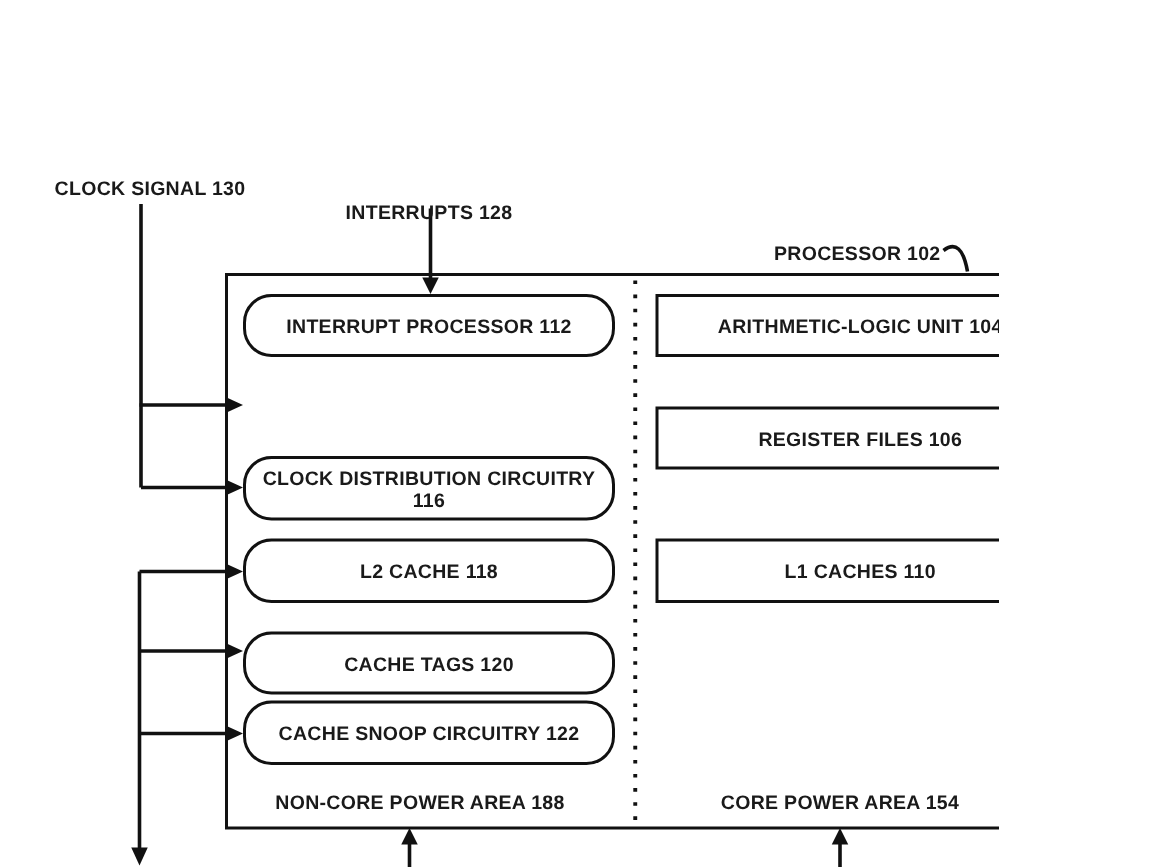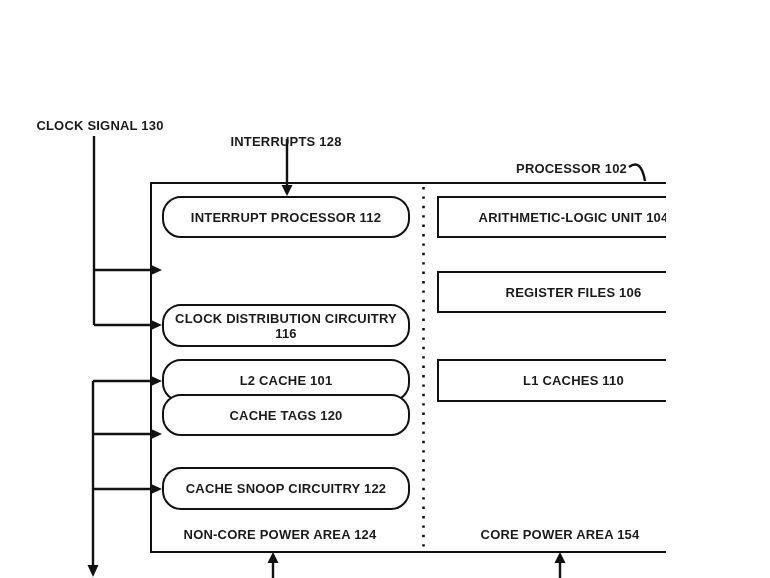--- a/index.html
+++ b/index.html
@@ -126,24 +126,24 @@
   </svg>
 
   <div class="fig-label" style="left:20px; top:118px; width:160px;">CLOCK SIGNAL 130</div>
   <div class="fig-label" style="left:206px; top:134px; width:160px;">INTERRUPTS 128</div>
   <div class="fig-label" style="left:495px; top:161px; width:132px; text-align:right;">PROCESSOR 102</div>
 
   <div class="big-box"></div>
 
   <div class="block col-left" style="top:196px;">INTERRUPT PROCESSOR 112</div>
   <div class="block col-left" style="top:304px; height:43px;">CLOCK DISTRIBUTION CIRCUITRY 116</div>
-  <div class="block col-left" style="top:359px; height:43px;">L2 CACHE 101</div>
-  <div class="block col-left" style="top:394px;">CACHE TAGS 120</div>
+  <div class="block col-left" style="top:359px; height:43px;">L2 CACHE 118</div>
+  <div class="block col-left" style="top:421px;">CACHE TAGS 120</div>
   <div class="block col-left" style="top:467px; height:43px;">CACHE SNOOP CIRCUITRY 122</div>
 
   <div class="block col-right" style="top:196px;">ARITHMETIC-LOGIC UNIT 104</div>
   <div class="block col-right" style="top:242px;margin-top:29px;">REGISTER FILES 106</div>
   <div class="block col-right" style="top:359px; height:43px;">L1 CACHES 110</div>
 
-  <div class="area-label" style="left:160px;">NON-CORE POWER AREA 124</div>
+  <div class="area-label" style="left:160px;">NON-CORE POWER AREA 188</div>
   <div class="area-label" style="left:440px;">CORE POWER AREA 154</div>
 
 </div>
 
 </body></html>

